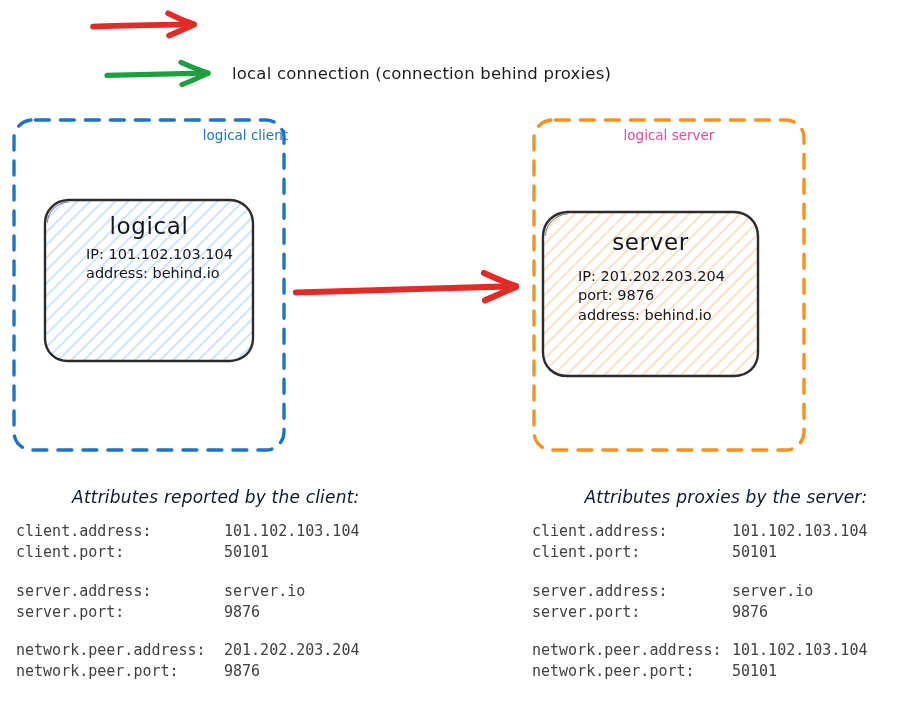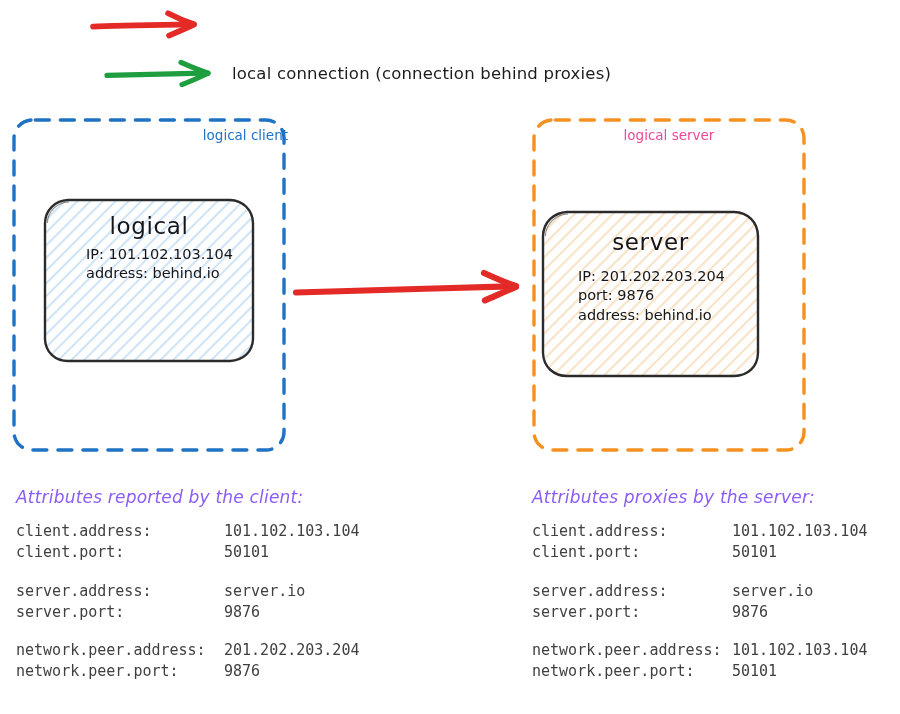--- a/index.html
+++ b/index.html
@@ -123,23 +123,24 @@
 
   
   .attr-panel {
     position: absolute;
   }
   .attr-heading {
     font-family: "DejaVu Sans", sans-serif;
     font-size: 17px;
     font-style: italic;
     letter-spacing: 0.2px;
-    color: #8b5cf6;
+    color: #0f172a;
     margin: 0 0 14px 0;
     white-space: nowrap;
+    text-align: right;
   }
   .attr-table {
     border-collapse: collapse;
     font-family: "DejaVu Sans Mono", monospace;
     font-size: 15px;
     color: #404040;
   }
   .attr-table td {
     padding: 0;
     line-height: 1.42;

